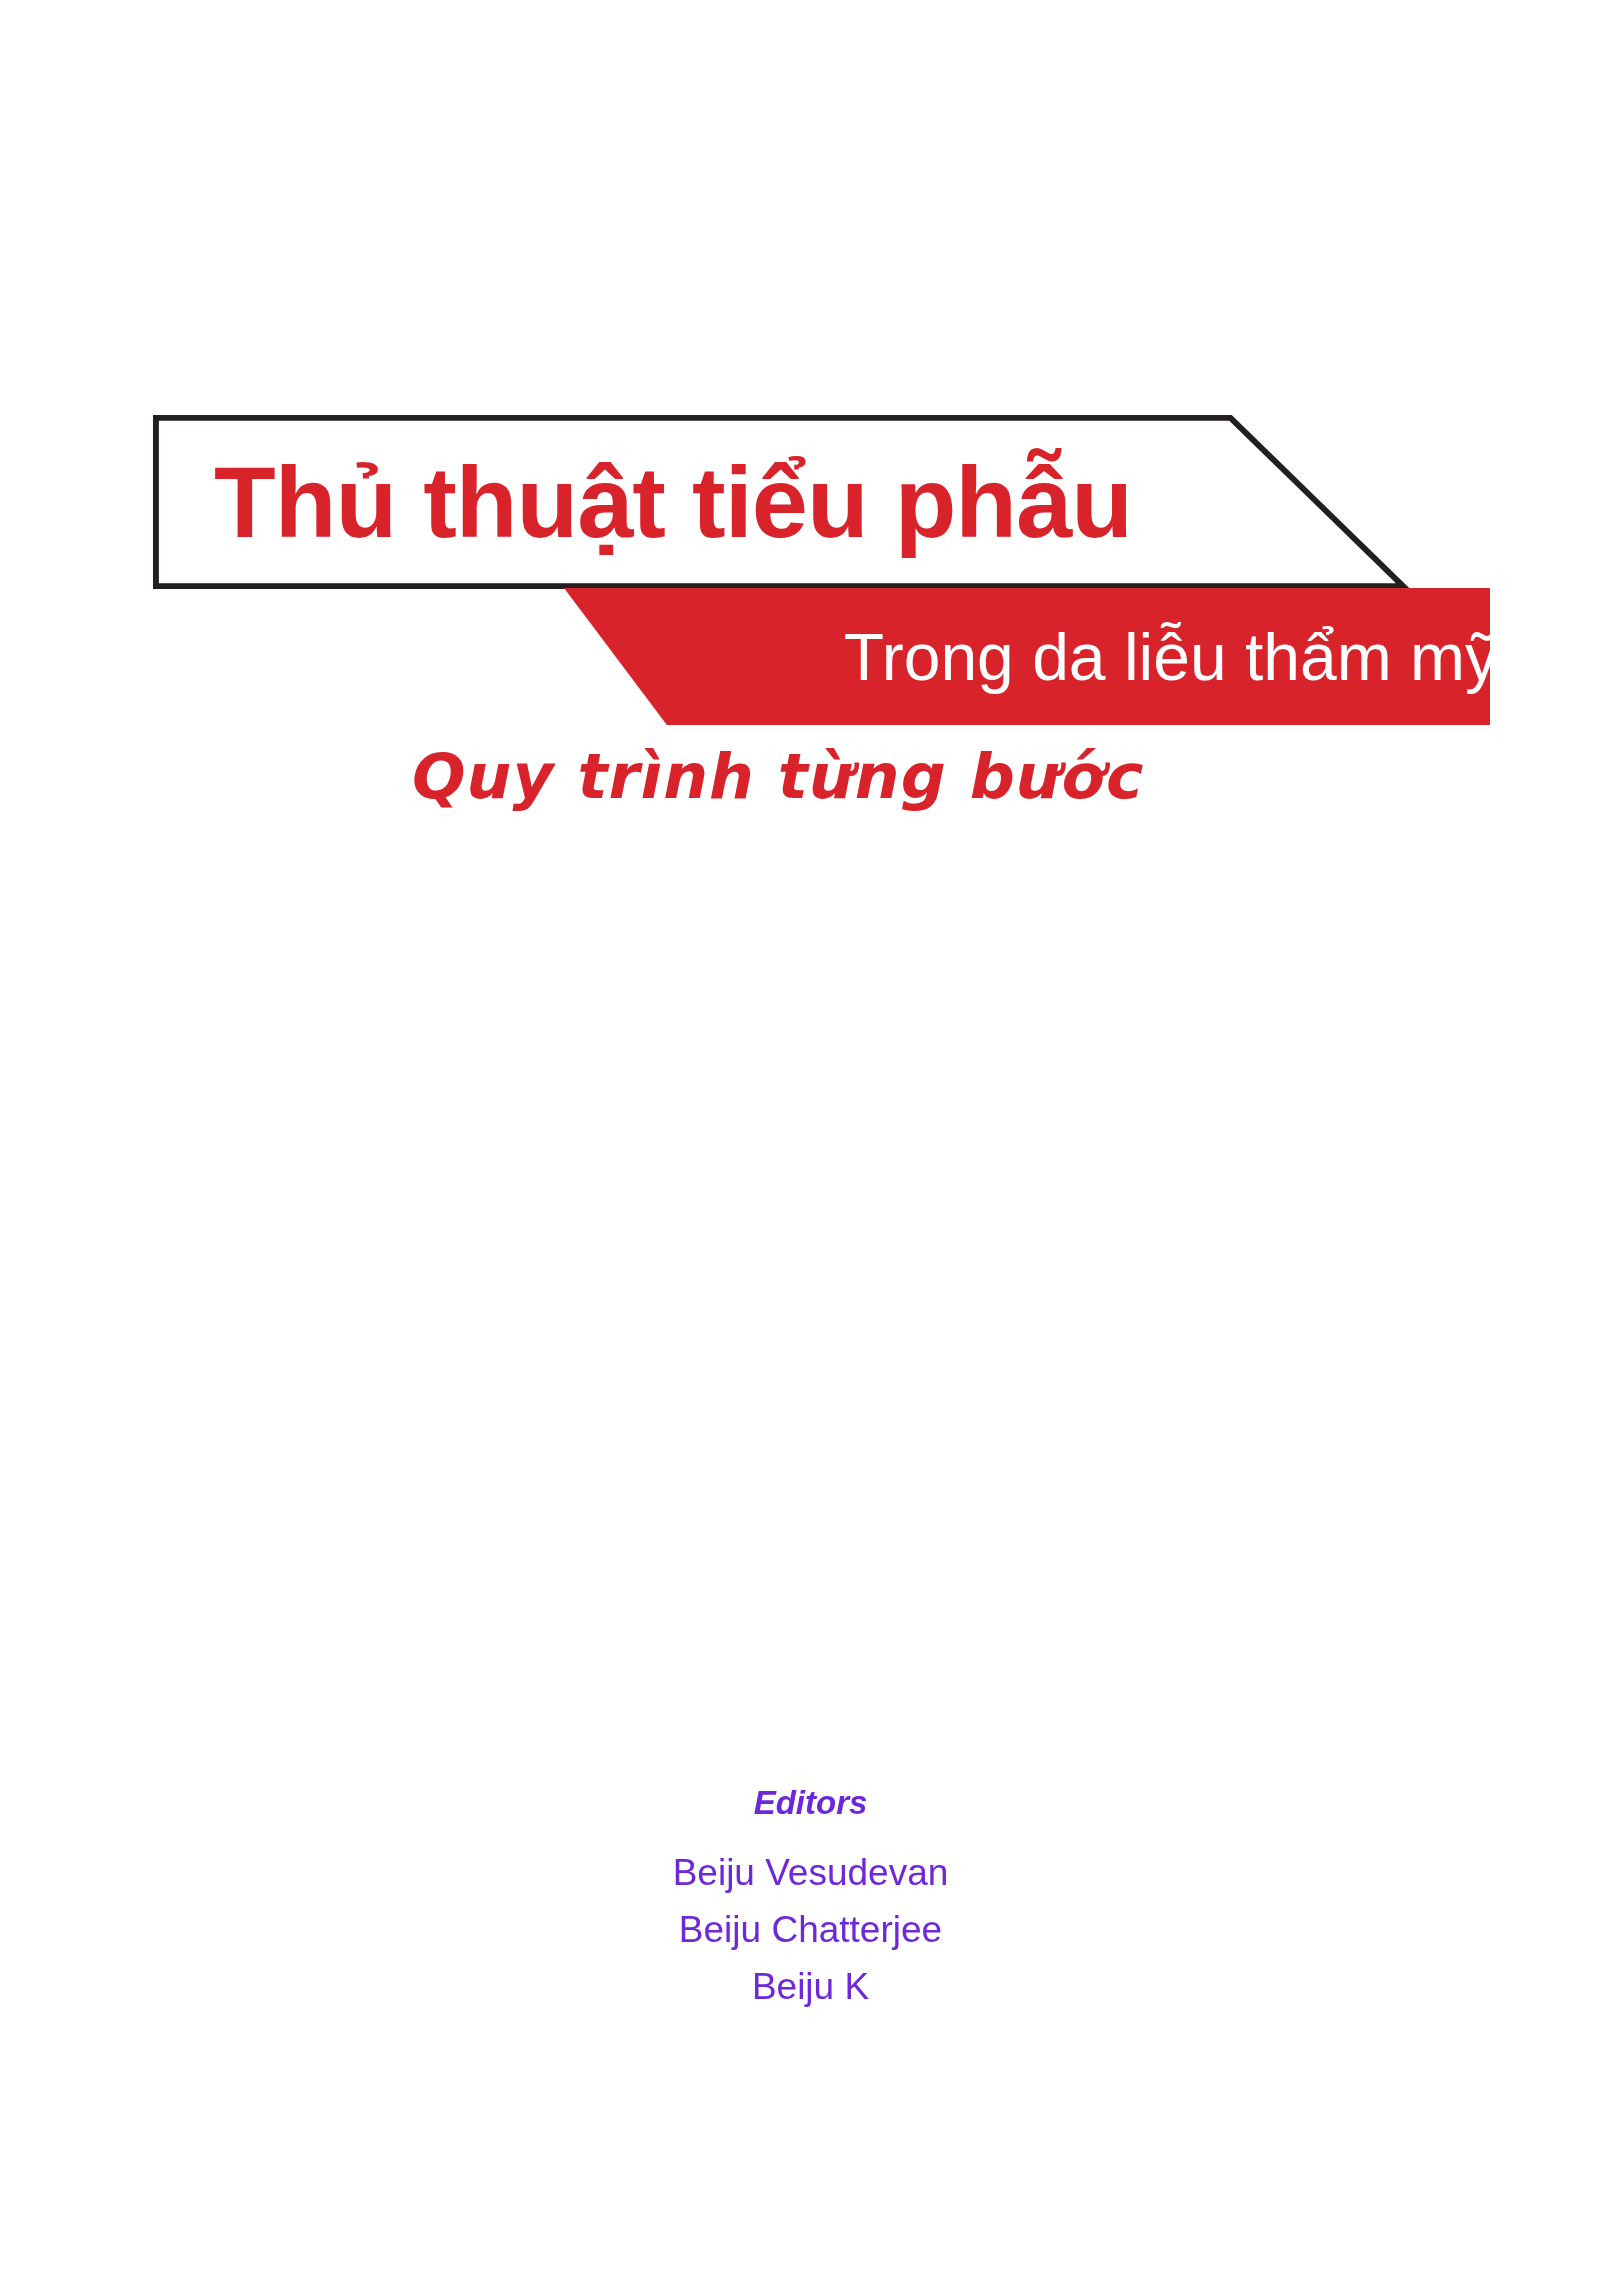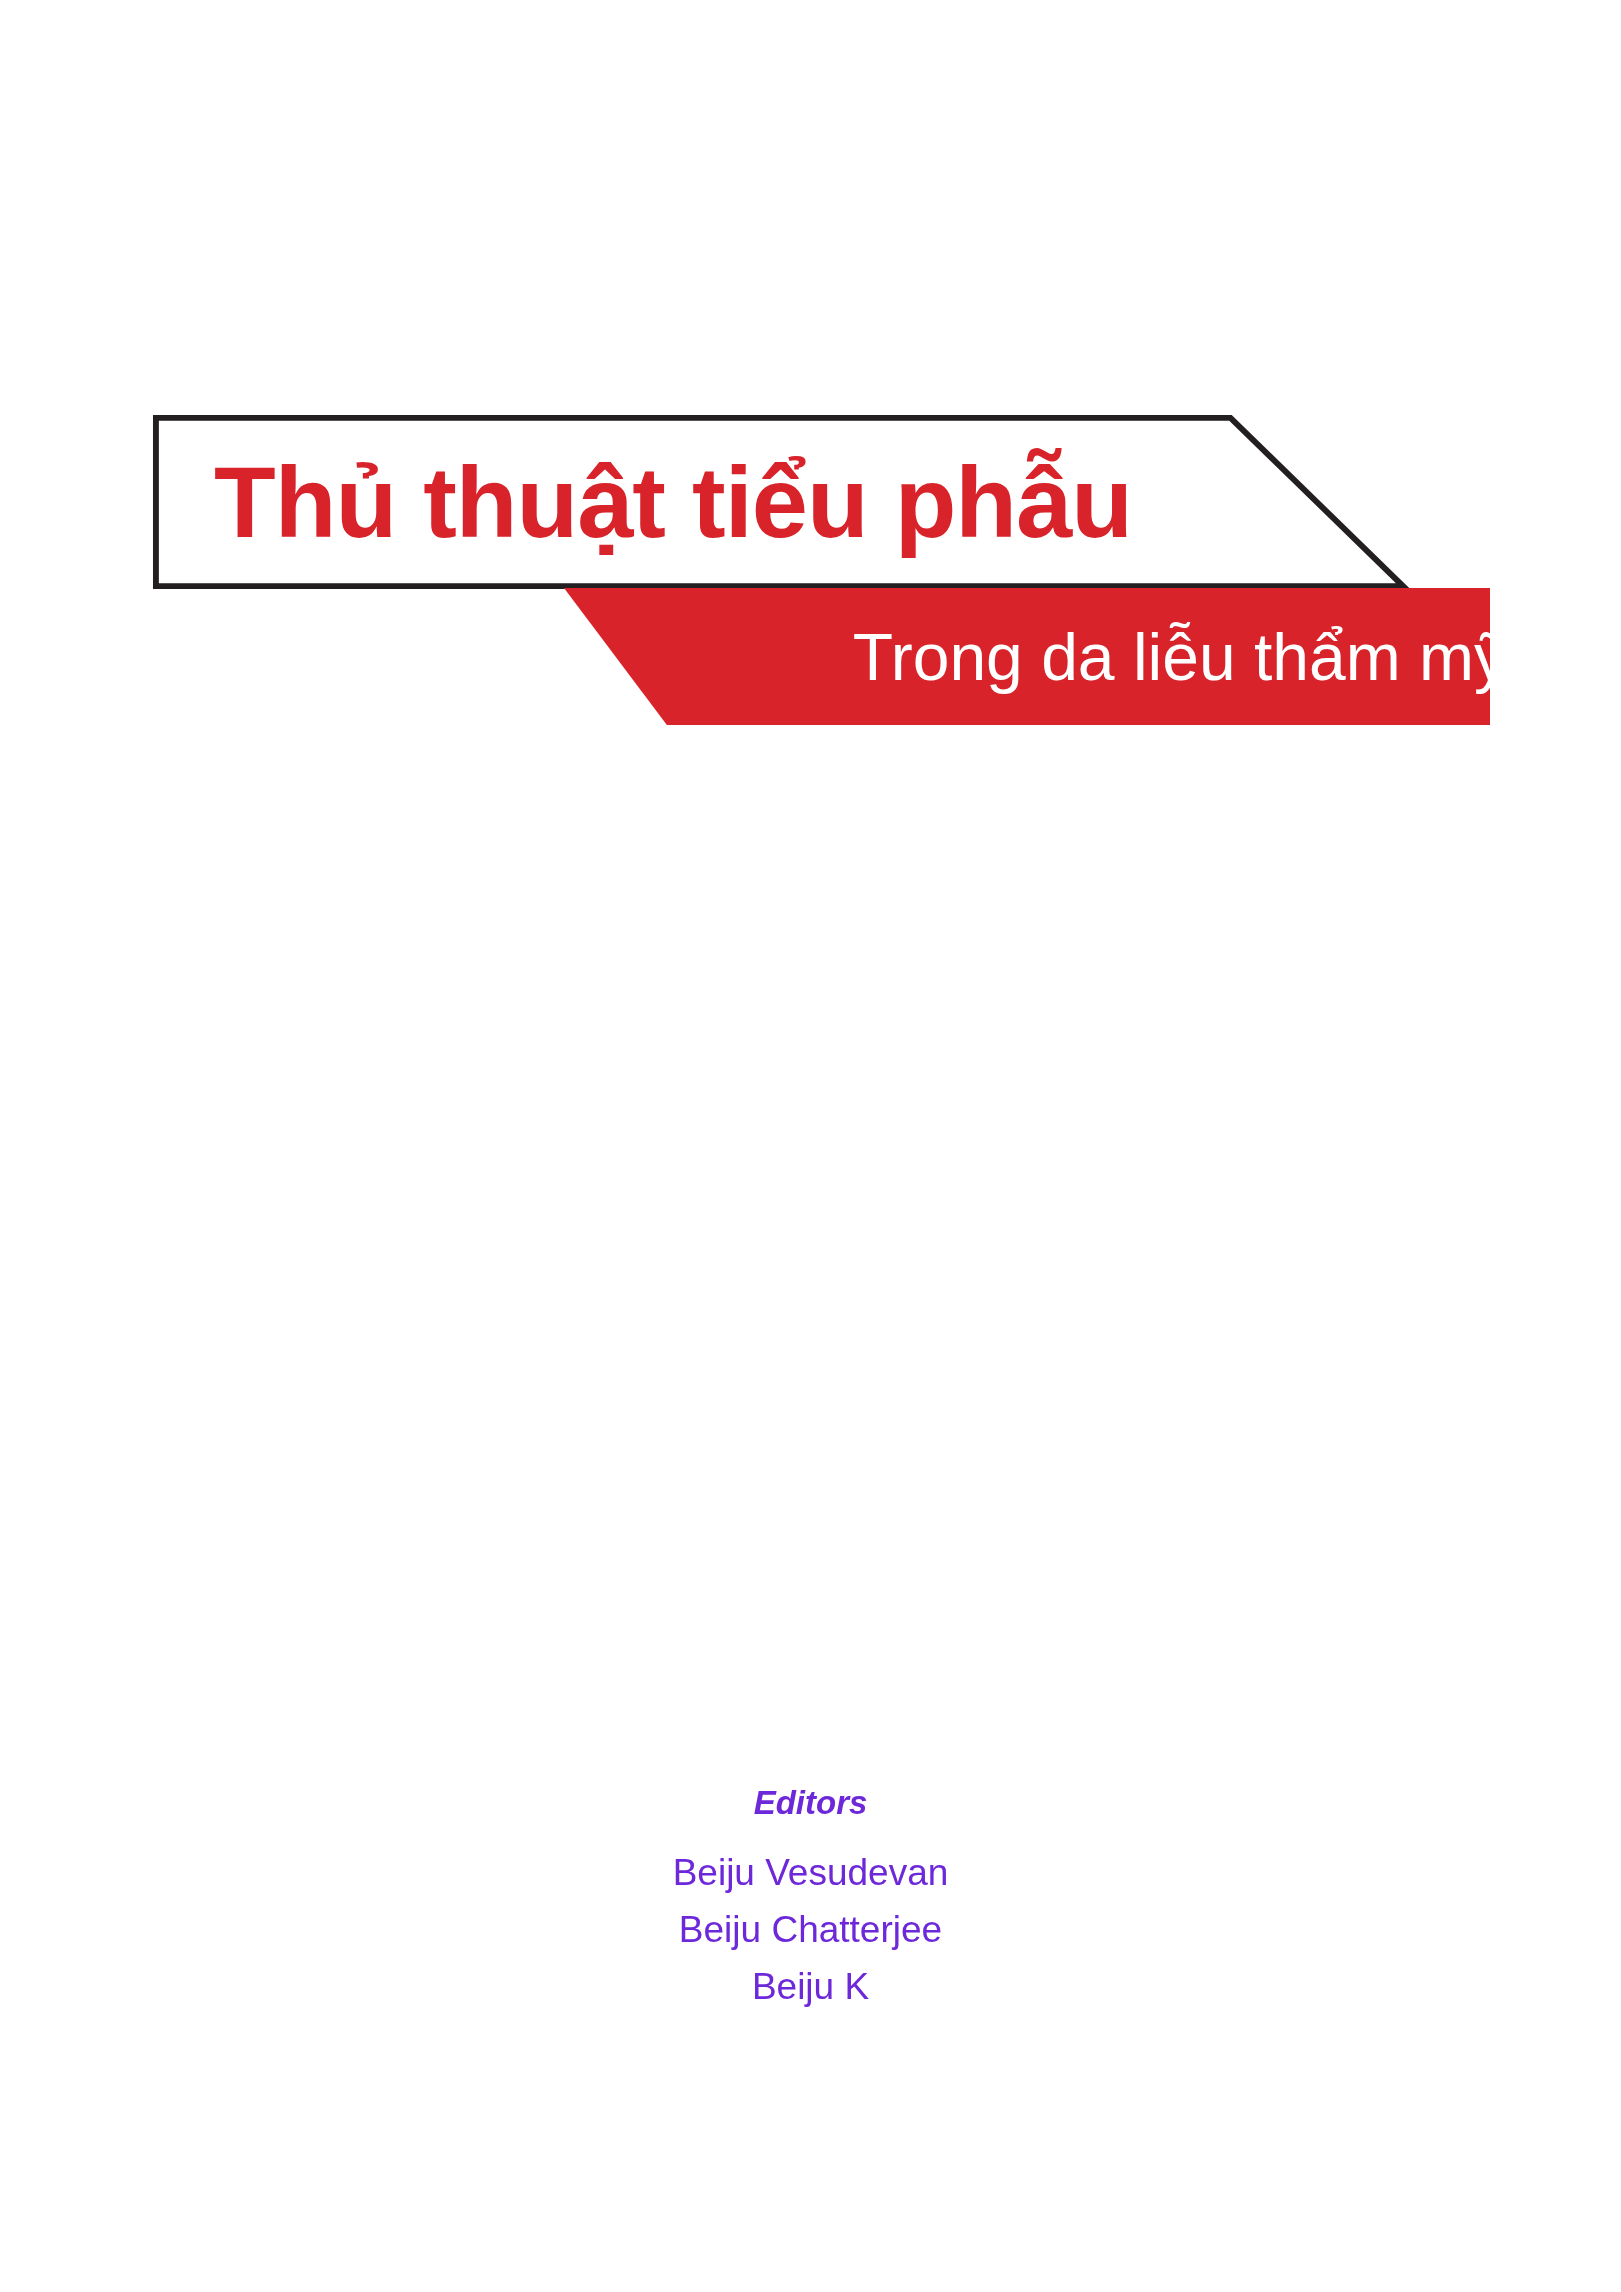--- a/index.html
+++ b/index.html
@@ -70,21 +70,21 @@
   .subtitle-banner svg {
     position: absolute;
     left: 0;
     top: 0;
     width: 100%;
     height: 100%;
     overflow: visible;
   }
   .subtitle-text {
     position: absolute;
-    left: 17px;
+    left: 8px;
     top: 0;
     width: 926px;
     height: 137px;
     display: flex;
     align-items: center;
     justify-content: flex-end;
     box-sizing: border-box;
     color: #ffffff;
     font-size: 66px;
     font-weight: normal;
@@ -139,20 +139,21 @@
     <div class="main-title-text">Thủ thuật tiểu phẫu</div>
   </div>
 
   <div class="subtitle-banner">
     <svg viewBox="0 0 945 140" preserveAspectRatio="none">
       <polygon points="0,0 945,0 945,140 105,140" fill="#d8232a"></polygon>
     </svg>
     <div class="subtitle-text">Trong da liễu thẩm mỹ</div>
   </div>
 
+  <div class="tagline">Quy trình từng bước</div>
 </div>
 
 <div class="editors-block">
   <div class="editors-heading">Editors</div>
   <div class="editor-name">Beiju Vesudevan</div>
   <div class="editor-name">Beiju Chatterjee</div>
   <div class="editor-name">Beiju K</div>
 </div>
 
 

